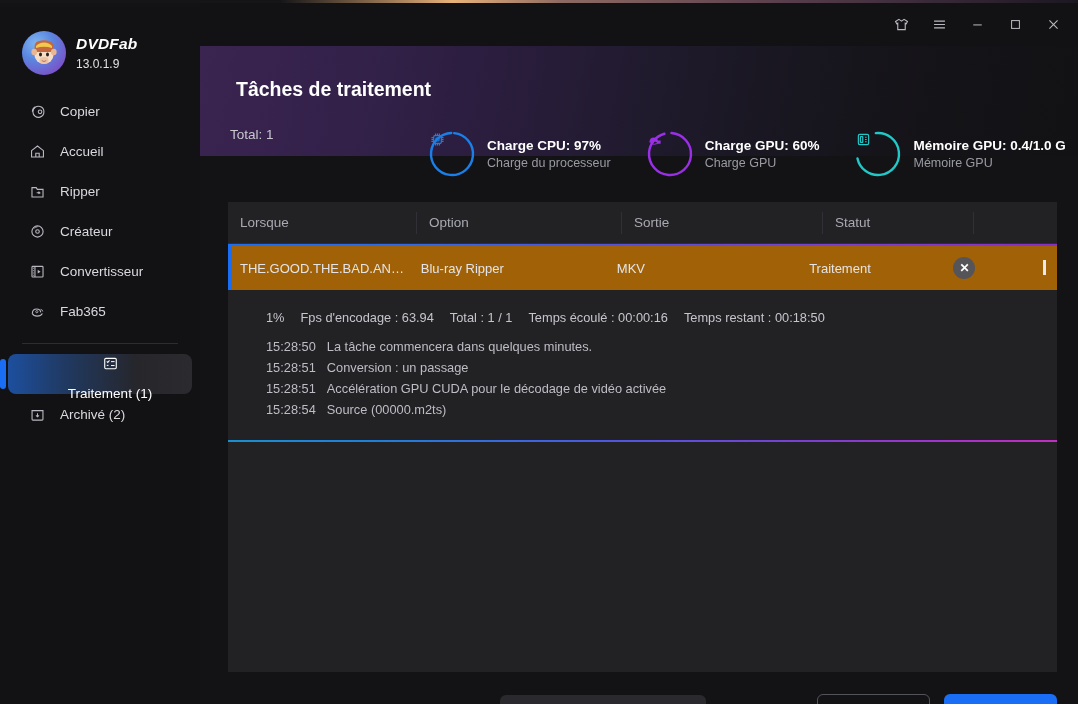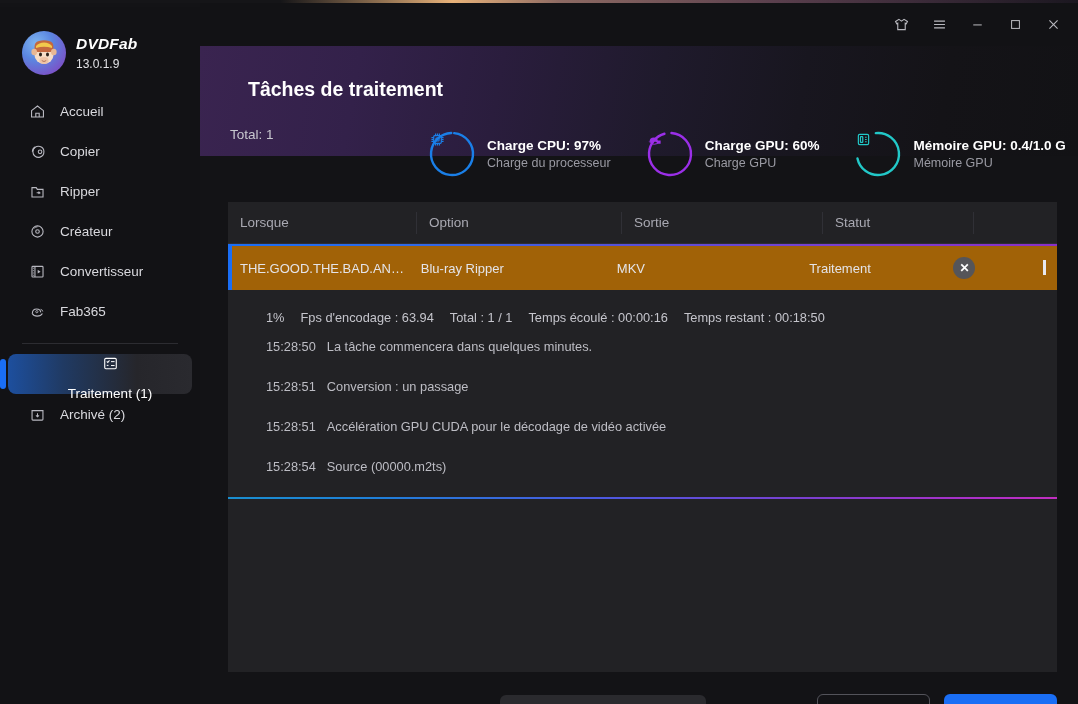--- a/index.html
+++ b/index.html
@@ -45,21 +45,21 @@
   .nav-item.active .ic { color:#ffffff; }
   .nav-item.active::before { content:""; position:absolute; left:-8px; top:5px;
     width:6px; height:30px; border-radius:3px; background:#1a6ef5; }
   .nav-sep { height:1px; margin:12px 22px 10px 22px; background:#2c2c31; }
 
   
   #content { position:absolute; left:200px; top:43px; width:878px; height:658px; background:#131316; }
 
   #hero { position:relative; height:110px;
     background: linear-gradient(100deg, #3a2450 0%, #33214a 18%, #2a1d3d 34%, #1f1a2c 52%, #18161f 68%, #141317 84%, #121215 100%); }
-  #hero-title { position:absolute; left:48px; top:32px; font-size:19.5px; font-weight:bold; color:#ffffff; }
+  #hero-title { position:absolute; left:36px; top:32px; font-size:19.5px; font-weight:bold; color:#ffffff; }
   #hero-total { position:absolute; left:30px; top:81px; font-size:13.5px; color:#c8c8cf; }
 
   .gauges { position:absolute; left:228px; top:84px; display:flex; align-items:center; gap:0; }
   .gauge { display:flex; align-items:center; gap:11px; margin-right:35px; }
   .ring { width:48px; height:48px; position:relative; flex:none; }
   .ring svg { position:absolute; inset:0; }
   .ring .gic { position:absolute; inset:0; display:flex; align-items:center; justify-content:center; }
   .g-txt { display:flex; flex-direction:column; gap:3px; white-space:nowrap; }
   .g-main { font-size:13.5px; font-weight:bold; color:#ffffff; }
   .g-sub { font-size:12.5px; color:#9a9aa3; }
@@ -79,21 +79,21 @@
   #task-row { position:relative; display:flex; align-items:center; height:44px;
     background:#a16207; color:#e4e4e9; font-size:13px; }
   #task-row::before { content:""; position:absolute; left:0; top:0; width:4px; height:44px; background:#1a6ef5; }
   #task-row .td { padding-left:12px; overflow:hidden; white-space:nowrap; }
   #cancel-task { width:22px; height:22px; border-radius:50%; background:#555559;
     display:flex; align-items:center; justify-content:center; color:#ffffff; font-size:12px; font-weight:bold; }
   #row-extra { position:absolute; left:815px; top:14px; width:3px; height:15px; background:#e8e8ee; }
 
   #detail { padding:20px 0 0 0; background:#222225; }
   #stats { display:flex; gap:16px; padding-left:38px; font-size:12.8px; color:#c5c5cc; }
-  #log { padding:14px 0 0 38px; display:flex; flex-direction:column; gap:25px; }
+  #log { padding:14px 0 0 38px; display:flex; flex-direction:column; gap:6px; }
   .log-line { display:flex; gap:11px; font-size:12.8px; color:#bdbdc4; }
   .log-time { color:#bdbdc4; }
   #gradline { margin-top:23px; height:2px;
     background: linear-gradient(90deg,#1a8fd0 0%,#1f7fd8 18%,#4a5ae0 44%,#7b3fd0 70%,#b02fc8 92%,#c22fc0 100%); }
   #bottom-inner { position:absolute; left:28px; top:642px; width:829px; height:44px;
     display:flex; align-items:center; }
   #after-label { font-size:13.5px; color:#d6d6dc; }
   #after-select { margin-left:18px; width:206px; height:31px; border-radius:6px;
     background:#2a2a2e; display:flex; align-items:center; justify-content:space-between;
     padding:0 13px 0 14px; color:#9b9ba3; font-size:13px; }
@@ -130,36 +130,36 @@
         <div id="brand-name">DVDFab</div>
         <div id="brand-version">13.0.1.9</div>
       </div>
     </div>
 
     <div class="nav-list">
 
       <div class="nav-item">
         <span class="ic">
           <svg width="17" height="17" viewBox="0 0 20 20" fill="none" stroke="currentColor" stroke-width="1.3">
-            <path d="M3 9 L10 3.5 L17 9 V16.5 H3 Z"></path>
-              <path d="M8 16.5 V12 h4 v4.5"></path>
-          </svg>
-        </span>
-        <span>Accueil</span>
-      </div>
-
-      <div class="nav-item">
-        <span class="ic">
-          <svg width="17" height="17" viewBox="0 0 20 20" fill="none" stroke="currentColor" stroke-width="1.3">
             <path d="M13 4.2 A6.5 6.5 0 1 0 13 16.6 A6.5 6.5 0 0 0 13 4.2Z"></path>
             <circle cx="13" cy="10.4" r="2.1"></circle>
             <path d="M7.5 4.4 A6.6 6.6 0 0 0 4 10.4"></path>
           </svg>
         </span>
         <span>Copier</span>
+      </div>
+
+      <div class="nav-item">
+        <span class="ic">
+          <svg width="17" height="17" viewBox="0 0 20 20" fill="none" stroke="currentColor" stroke-width="1.3">
+            <path d="M3 9 L10 3.5 L17 9 V16.5 H3 Z"></path>
+              <path d="M8 16.5 V12 h4 v4.5"></path>
+          </svg>
+        </span>
+        <span>Accueil</span>
       </div>
 
       <div class="nav-item">
         <span class="ic">
           <svg width="17" height="17" viewBox="0 0 20 20" fill="none" stroke="currentColor" stroke-width="1.3">
             <path d="M3.5 5.5 h5 l1.3 2 h6.7 v9 h-13 Z"></path>
             <path d="M9 11.5 h3.6 l-1.4-1.4 M12.6 11.5 l-1.4 1.4"></path>
           </svg>
         </span>
         <span>Ripper</span>

